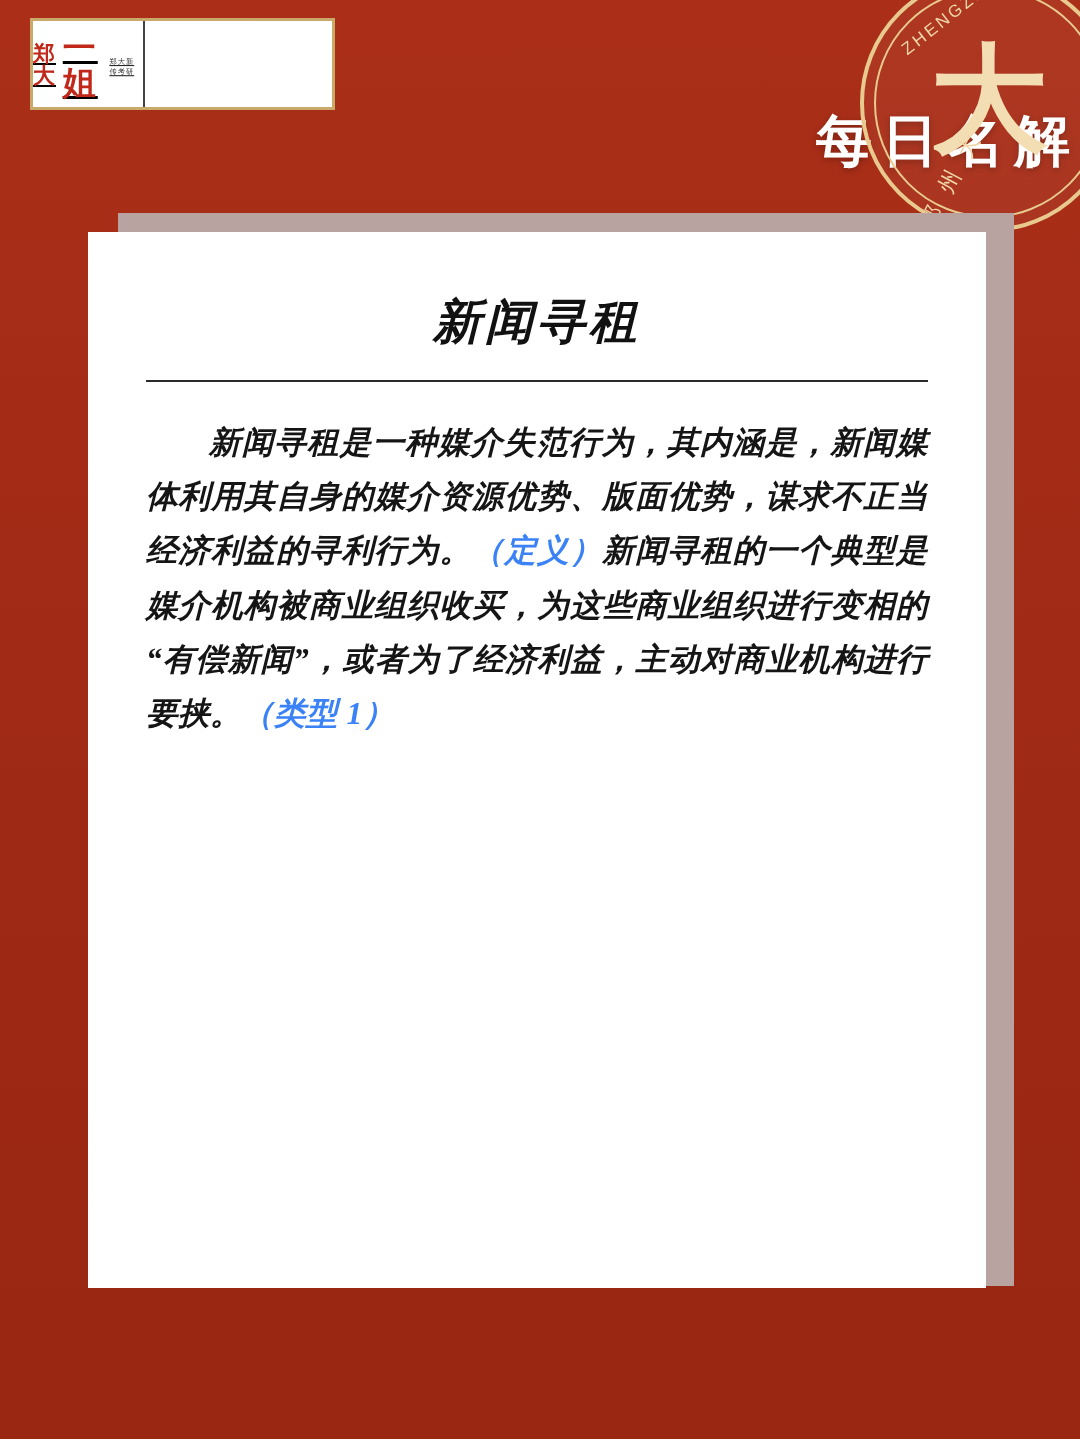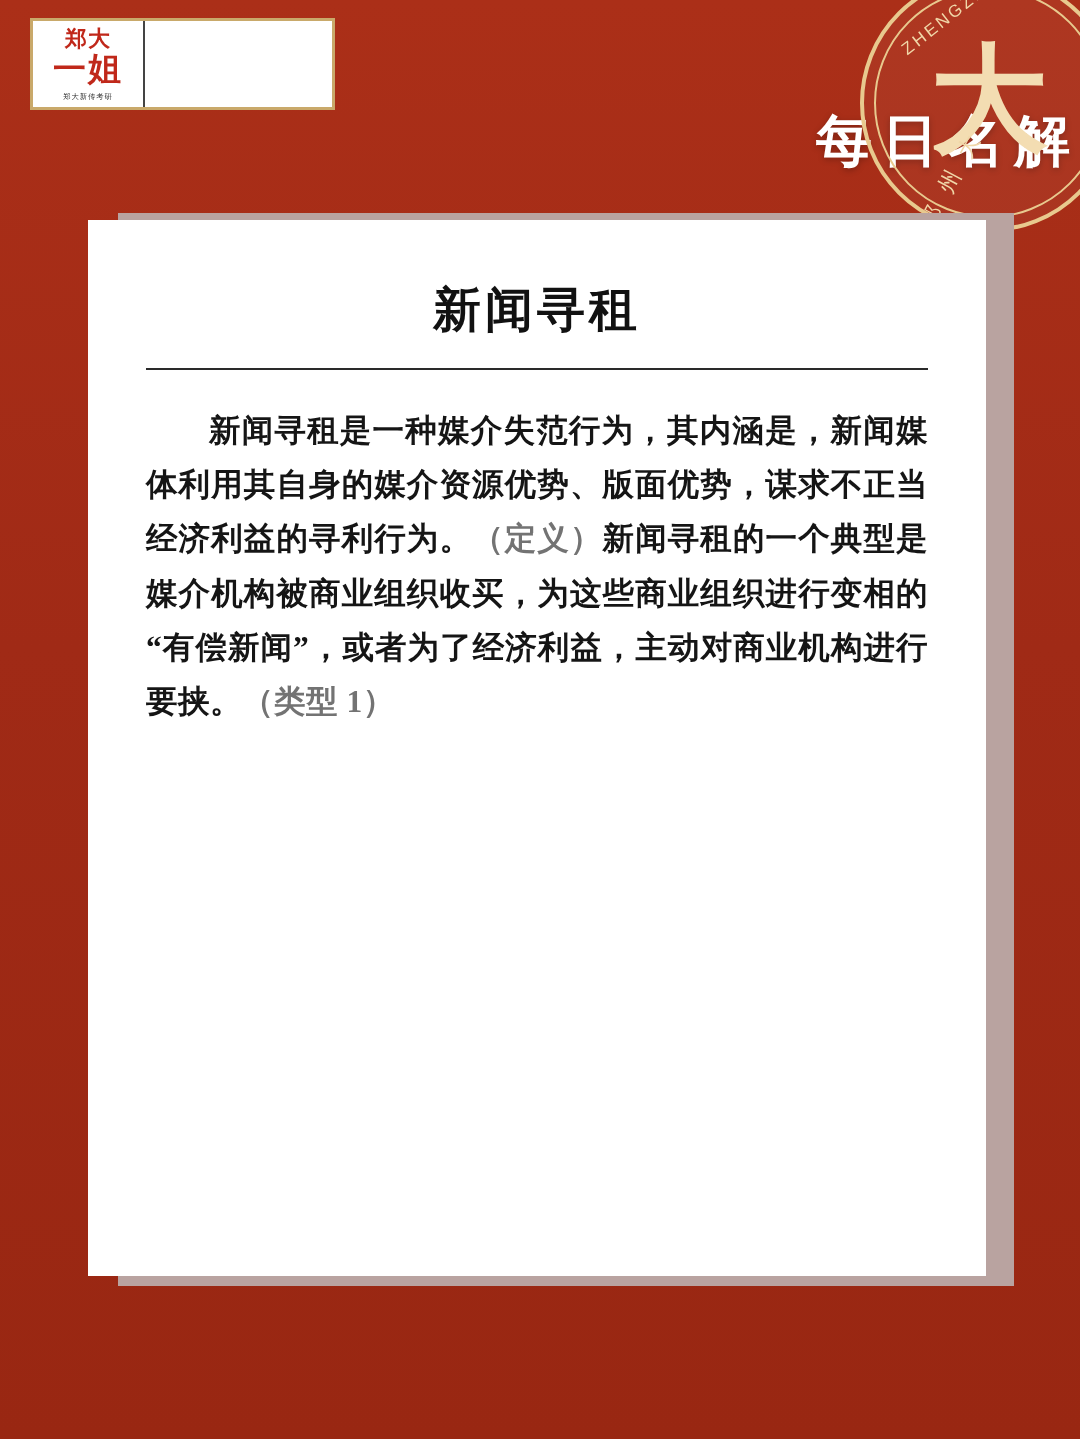--- a/index.html
+++ b/index.html
@@ -43,26 +43,26 @@
     background: #ffffff;
     border: 3px solid #c9a96a;
     display: flex;
     align-items: center;
     box-sizing: border-box;
   }
   .brand-badge .mark {
     width: 112px;
     height: 100%;
     display: flex;
-    flex-direction: column;
     align-items: center;
     justify-content: center;
     border-right: 2px solid #444;
     box-sizing: border-box;
     padding: 4px 0 2px;
+    text-decoration: underline;
   }
   .mark .m1 {
     font-family: "Liberation Serif", "DejaVu Serif", serif;
     font-weight: bold;
     font-size: 22px;
     color: #c0281a;
     letter-spacing: 1px;
     line-height: 1;
   }
   .mark .m2 {
@@ -159,26 +159,27 @@
     position: absolute;
     left: 118px;
     top: 213px;
     width: 896px;
     height: 1073px;
     background: #b9a3a0;
   }
   .card {
     position: absolute;
     left: 88px;
-    top: 220px;
+    top: 232px;
     width: 898px;
     height: 1056px;
     background: #ffffff;
     box-sizing: border-box;
     padding: 44px 58px 40px 58px;
+    font-style: italic;
   }
   .card-title {
     text-align: center;
     font-family: "Liberation Serif", "DejaVu Serif", serif;
     font-weight: bold;
     font-size: 48px;
     color: #111111;
     letter-spacing: 4px;
     margin: 14px 0 26px 0;
   }
@@ -195,21 +196,21 @@
     line-height: 1.72;
     color: #151515;
     text-align: justify;
     letter-spacing: 0.5px;
   }
   .body-text p {
     margin: 0 0 4px 0;
     text-indent: 2em;
   }
   .tag {
-    color: #737373;
+    color: #3b82f6;
   }
 </style>
 </head>
 <body>
 
 <div class="poster">
   <div class="layer">
 
     <div class="header">
 

